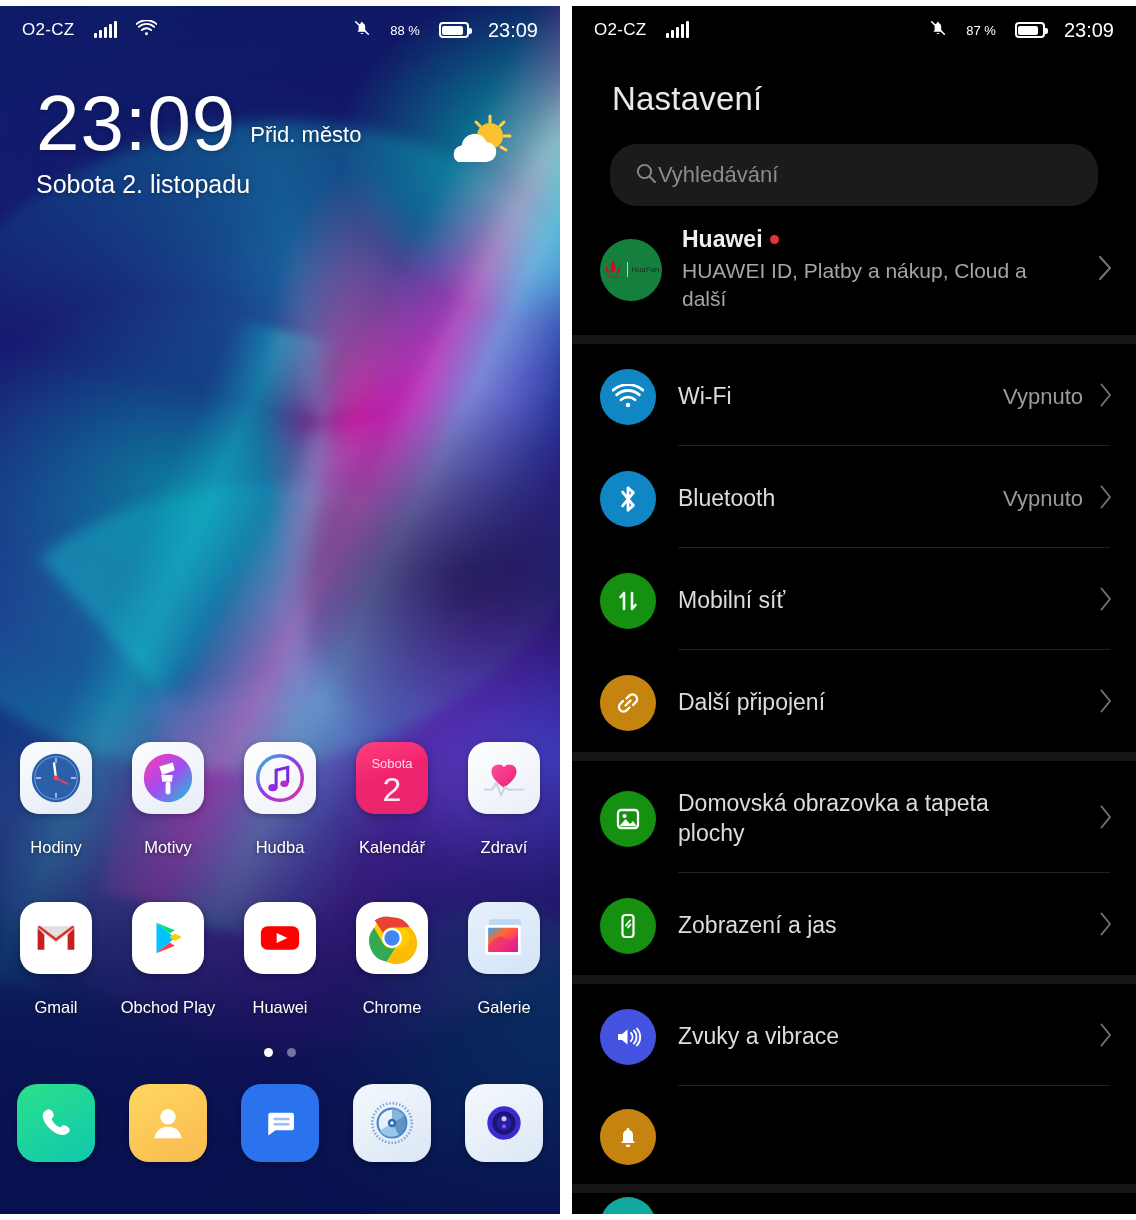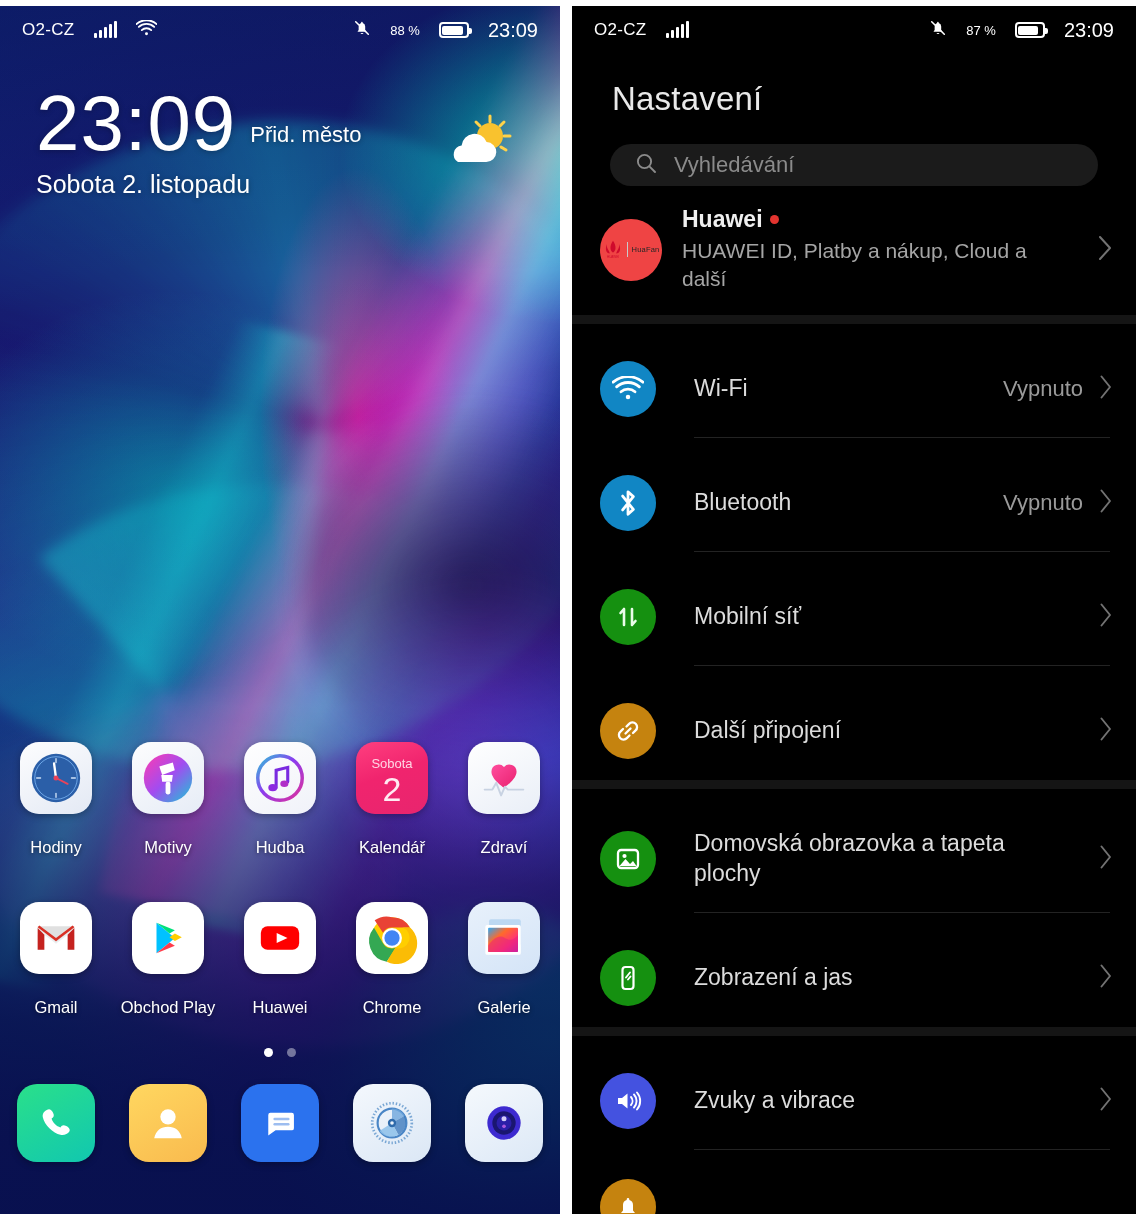--- a/index.html
+++ b/index.html
@@ -157,48 +157,48 @@
   }
   .set-status {
     height: 48px; display:flex; align-items:center; justify-content:space-between;
     padding: 0 22px; color:#fff;
   }
   .set-title {
     font-size: 33px; font-weight: 400; color:#e9e9e9;
     padding: 26px 0 0 40px; letter-spacing: .2px;
   }
   .searchbar {
-    margin: 26px 38px 0 38px; height: 42px; border-radius: 27px;
-    background: #1b1b1b; display:flex; align-items:center; gap: 16px;
+    margin: 26px 38px 0 38px; height: 62px; border-radius: 27px;
+    background: #1b1b1b; display:flex; align-items:center; 
     padding: 8px 24px;
   }
   .search-ph { color:#8b8b8b; font-size: 22px; }
 
   .acct {
     display:flex; align-items:center; gap: 20px;
     padding: 20px 22px 22px 28px;
   }
   .avatar {
     width: 62px; height: 62px; border-radius: 50%;
-    background:#ef4444; flex: none;
+    background:#15803d; flex: none;
     display:flex; align-items:center; justify-content:center; gap:4px;
   }
   .hw-flower { width: 20px; height: 20px; }
   .hw-div { width:1px; height:15px; background:#c9c9c9; }
   .hw-fan { font-size: 7.5px; color:#262626; letter-spacing:.2px; }
   .acct-txt { flex:1; }
   .acct-name { font-size: 23px; font-weight: 700; color:#efefef; display:flex; align-items:center; gap:7px; }
   .reddot { width:9px; height:9px; border-radius:50%; background:#e3342f; display:inline-block; }
   .acct-sub { font-size: 21px; color:#a5a5a5; margin-top: 4px; line-height: 1.34; max-width: 360px; }
 
   .sep { height: 9px; background: #151515; }
   .group { background:#000; }
   .srow {
-    display:flex; align-items:center; gap: 38px;
-    padding: 16px 22px 0 28px;
+    display:flex; align-items:center; gap: 22px;
+    padding: 4px 22px 0 28px;
     min-height: 98px;
     position: relative;
   }
   .srow.tall { min-height: 108px; }
   .ic {
     width: 56px; height: 56px; border-radius: 50%; flex:none;
     display:flex; align-items:center; justify-content:center;
   }
   .srow-body { flex:1; display:flex; align-items:center; justify-content:space-between; gap:12px; min-height:98px; position:relative; }
   .srow-body.tall { min-height:108px; }

